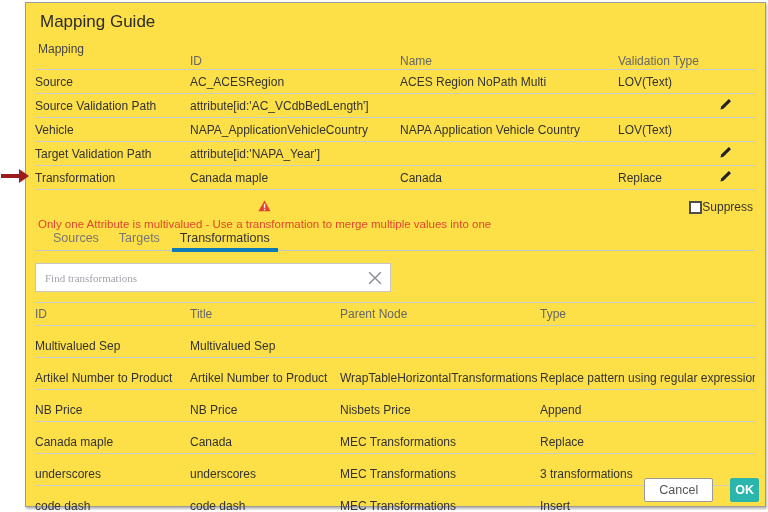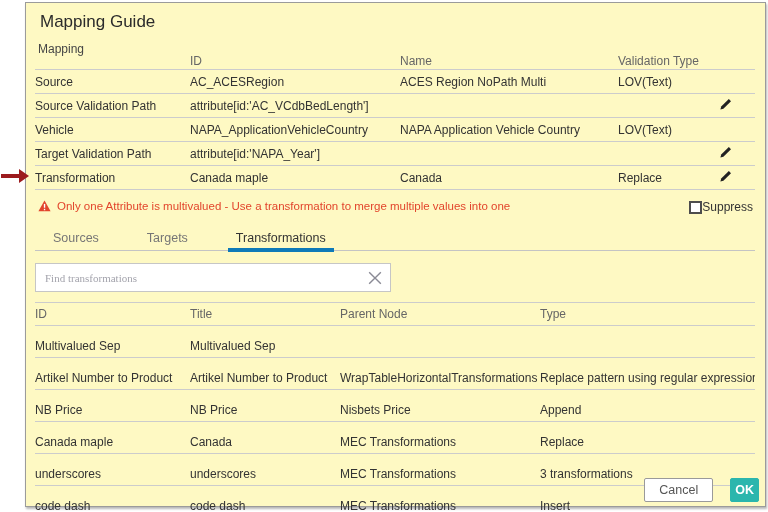--- a/index.html
+++ b/index.html
@@ -1,50 +1,50 @@
 <!DOCTYPE html>
 <html><head>
 <meta charset="utf-8">
 <style>
   * { box-sizing: border-box; margin: 0; padding: 0; }
   html, body { width: 768px; height: 512px; background: #fff; overflow: hidden; }
   body { font-family: "Liberation Sans", sans-serif; position: relative; color: #333; }
 
   .dialog {
     position: absolute; left: 25px; top: 2px; width: 741px; height: 505px;
-    background: #fef9c3; border: 1px solid #9b9b9b;
+    background: #fde047; border: 1px solid #9b9b9b;
     box-shadow: 1px 2px 2px rgba(0,0,0,0.28);
   }
 
   .dlg-title { position: absolute; left: 14px; top: 9px; font-size: 17px; color: #2b2b2b; }
   .section-label { position: absolute; left: 12px; top: 39px; font-size: 12px; color: #454545; }
 
   
   .map-table { position: absolute; left: 9px; top: 49px; width: 720px; font-size: 12px; }
   .map-row {
     display: grid; grid-template-columns: 155px 210px 218px 100px 1fr;
     align-items: center; height: 24px; border-bottom: 1px solid #ccc;
   }
   .map-row.hdr { height: 18px; color: #666; }
   .map-row .cell { overflow: hidden; white-space: nowrap; }
   .edit-cell { text-align: right; padding-right: 23px; height: 16px; }
   .edit-cell svg { display: inline-block; }
 
   
-  .warning-row { position: absolute; left: 12px; top: 197px; display: flex; align-items: center; gap: 6px; }
+  .warning-row { position: absolute; left: 12px; top: 197px; display: flex; align-items: center; gap: 6px; flex-direction: column; }
   .warning-text { font-size: 11.5px; color: #e2452c; }
 
   .suppress { position: absolute; right: 12px; top: 197px; display: flex; align-items: center; gap: 0; }
   .suppress .box { width: 13px; height: 13px; border: 2px solid #4d4d4d; background: #fff; cursor: pointer; }
   .suppress .lab { font-size: 12px; color: #333; }
 
   
   .tab-bar {
     position: absolute; left: 9px; top: 225px; width: 720px; height: 23px;
-    border-bottom: 1px solid #c4c4c4; padding-left: 10px; display: flex; align-items: flex-start; gap: 28px;
+    border-bottom: 1px solid #c4c4c4; padding-left: 10px; display: flex; align-items: flex-start;
   }
   .tab { position: relative; font-size: 12.5px; color: #767676; padding: 3px 8px; margin-right: 4px; cursor: pointer; height: 23px; }
   .tab.active { color: #333; }
   .tab.active::after {
     content: ""; position: absolute; left: 0; right: 0; bottom: -1px; height: 4px; background: #0e7ab8;
   }
 
   
   .searchbox { position: absolute; left: 9px; top: 260px; width: 356px; height: 29px; border: 1px solid #c6c6c6; background: #fff; }
   .searchbox input {

